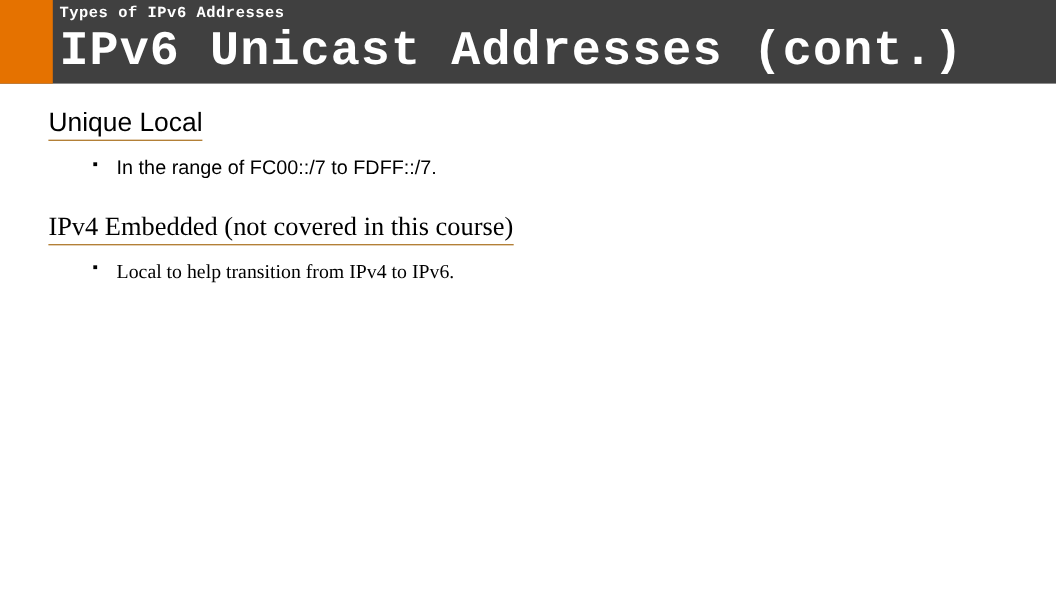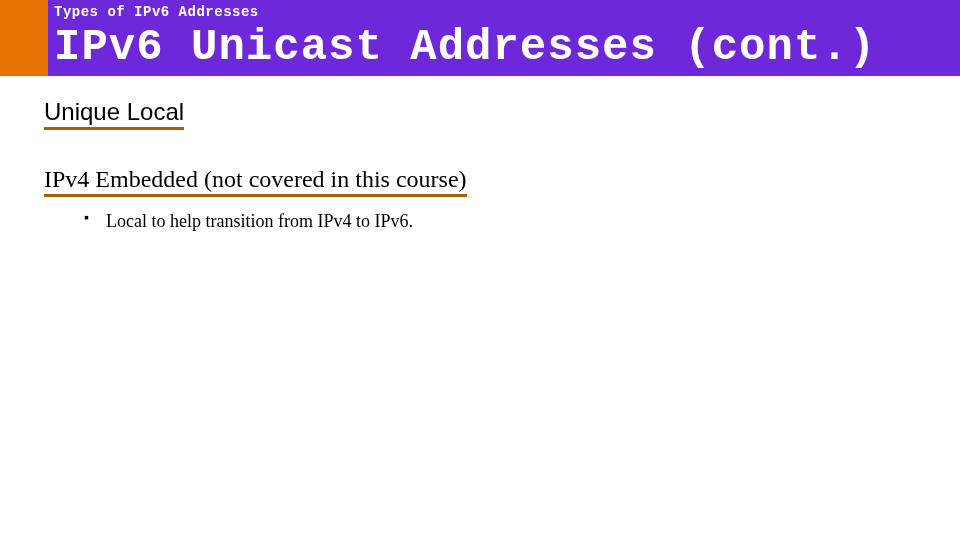--- a/index.html
+++ b/index.html
@@ -2,21 +2,21 @@
 <html><head>
 <meta charset="utf-8">
 <style>
   * { margin: 0; padding: 0; box-sizing: border-box; }
   html, body { width: 960px; height: 540px; background: #ffffff; font-family: Arial, Helvetica, sans-serif; }
   .slide { width: 960px; height: 540px; position: relative; }
   .header-band {
     position: relative;
     width: 100%;
     height: 76px;
-    background: #6d28d9; 
+    background: #404040; 
   }
   .orange-block {
     position: absolute;
     left: 0; top: 0;
     width: 48px; height: 76px;
     background: #e57200;
   }
   .breadcrumb {
     position: absolute;
     left: 54px; top: 4px;
@@ -38,21 +38,21 @@
   }
   .content {
     padding: 18px 30px 0 44px;
   }
   .section-heading {
     font-size: 24px;
     font-weight: 400;
     color: #000;
     margin-top: 4px;
     margin-bottom: 6px;
-    border-bottom: 3px solid #a16207;
+    border-bottom: 1px solid #a16207;
     display: inline-block;
     padding-bottom: 1px;
   }
   .section2 { margin-top: 26px; font-family: Liberation Serif, serif; }
   ul.bullets {
     list-style: none;
     margin: 6px 0 0 40px;
   }
   ul.bullets li {
     position: relative;
@@ -79,20 +79,21 @@
     <div class="orange-block"></div>
     <div class="breadcrumb">Types of IPv6 Addresses</div>
     <div class="title">IPv6 Unicast Addresses (cont.)</div>
   </div>
 
   <div class="content">
 
     <div>
       <div class="section-heading">Unique Local</div>
       <ul class="bullets">
+        <li>In the range of FC00::/7 to FDFF::/7.</li>
       </ul>
     </div>
 
     <div class="section2">
       <div class="section-heading">IPv4 Embedded (not covered in this course)</div>
       <ul class="bullets">
         <li>Local to help transition from IPv4 to IPv6.</li>
       </ul>
     </div>
 

